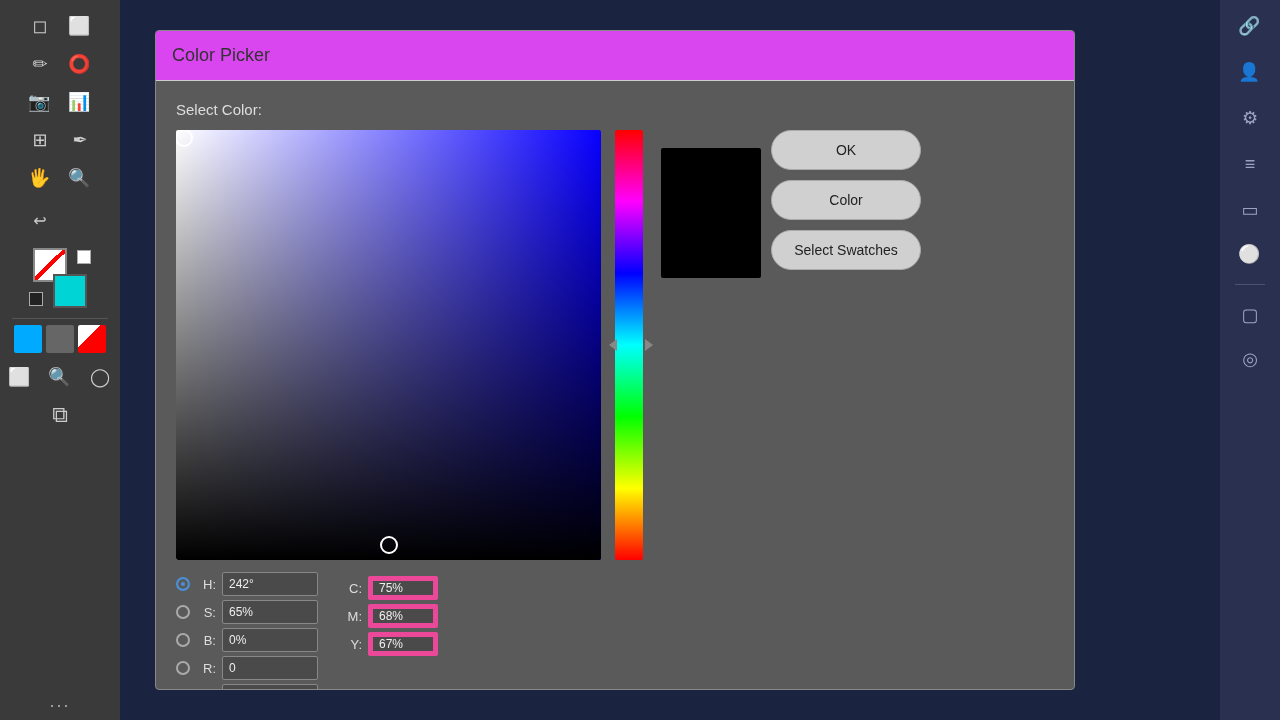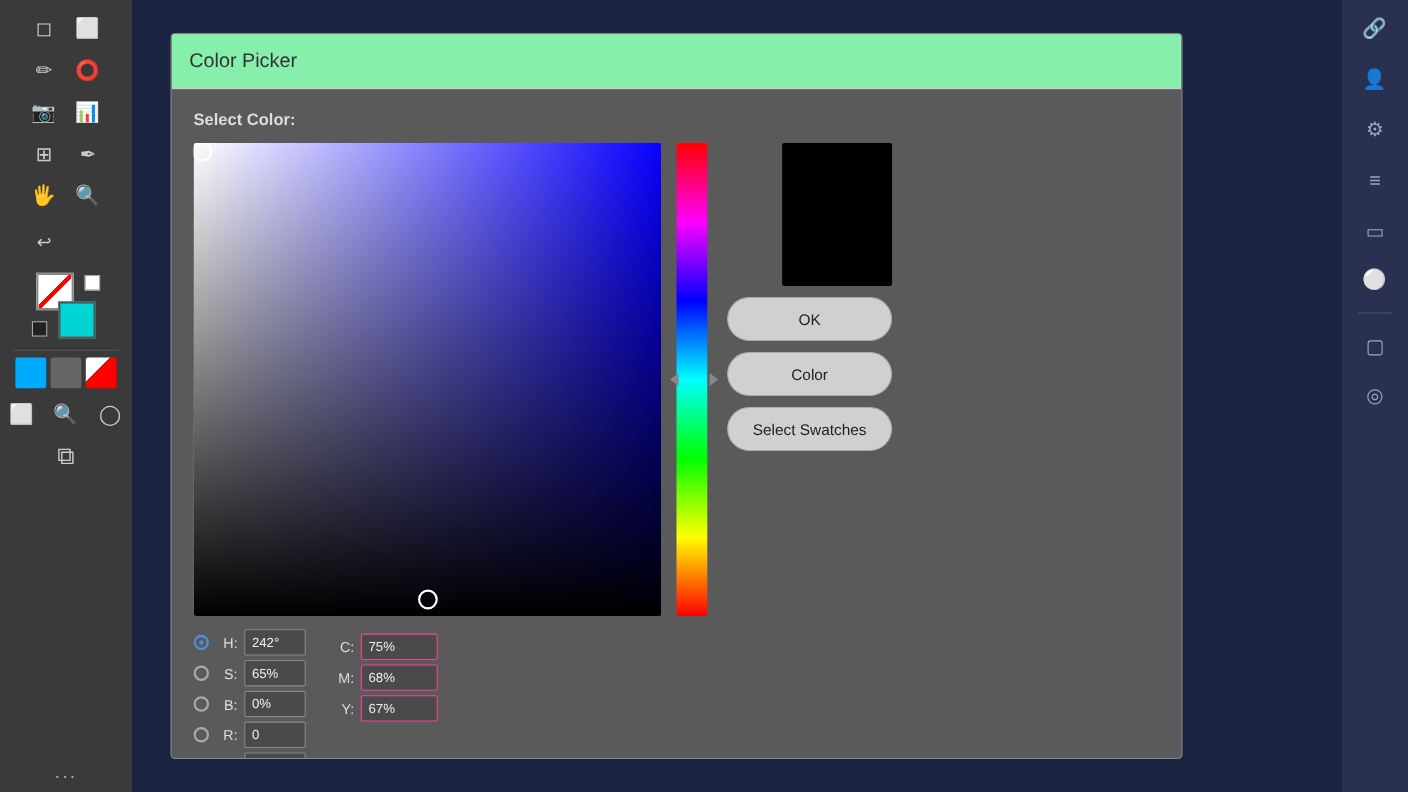--- a/index.html
+++ b/index.html
@@ -93,21 +93,21 @@
       height: 660px;
       background: #5a5a5a;
       border: 1px solid #888;
       border-radius: 4px;
       overflow: hidden;
     }
 
     .dialog-titlebar {
       width: 100%;
       height: 50px;
-      background: #86efac;
+      background: #d946ef;
       display: flex;
       align-items: center;
       padding: 0 16px;
       border-bottom: 1px solid #ccc;
     }
 
     .dialog-title {
       font-size: 18px;
       color: #333;
       font-weight: normal;
@@ -265,21 +265,21 @@
     }
 
     .field-label {
       font-size: 13px;
       color: #ddd;
       width: 20px;
       text-align: right;
     }
 
     .field-input {
-      width: 56px;
+      width: 96px;
       height: 24px;
       background: #4a4a4a;
       border: 1px solid #888;
       color: #eee;
       font-size: 12px;
       padding: 2px 6px;
       border-radius: 2px;
     }
 
     .cmyk-row {
@@ -292,21 +292,21 @@
       font-size: 13px;
       color: #ddd;
       width: 20px;
       text-align: right;
     }
 
     .cmyk-input {
       width: 70px;
       height: 24px;
       background: #4a4a4a;
-      border: 1px solid #ec4899;
+      border: 5px solid #ec4899;
       color: #eee;
       font-size: 12px;
       padding: 2px 6px;
       border-radius: 2px;
     }
 
     .fields-left {
       display: flex;
       flex-direction: column;
       gap: 4px;
@@ -316,32 +316,31 @@
       display: flex;
       flex-direction: column;
       gap: 4px;
       margin-top: 4px;
     }
 
     .select-color-label {
       font-size: 15px;
       color: #ddd;
       margin-bottom: 4px;
-      font-weight: bold;
     }
 
     .top-row {
       display: flex;
       gap: 14px;
       align-items: flex-start;
     }
 
     .preview-and-buttons {
       display: flex;
-      flex-direction: column;
+      flex-direction: row;
       gap: 10px;
       align-items: flex-end;
     }
   </style>
 </head>
 <body>
 
 <div class="left-toolbar">
   <div class="tool-row">
     <div class="tool-icon">◻</div>

